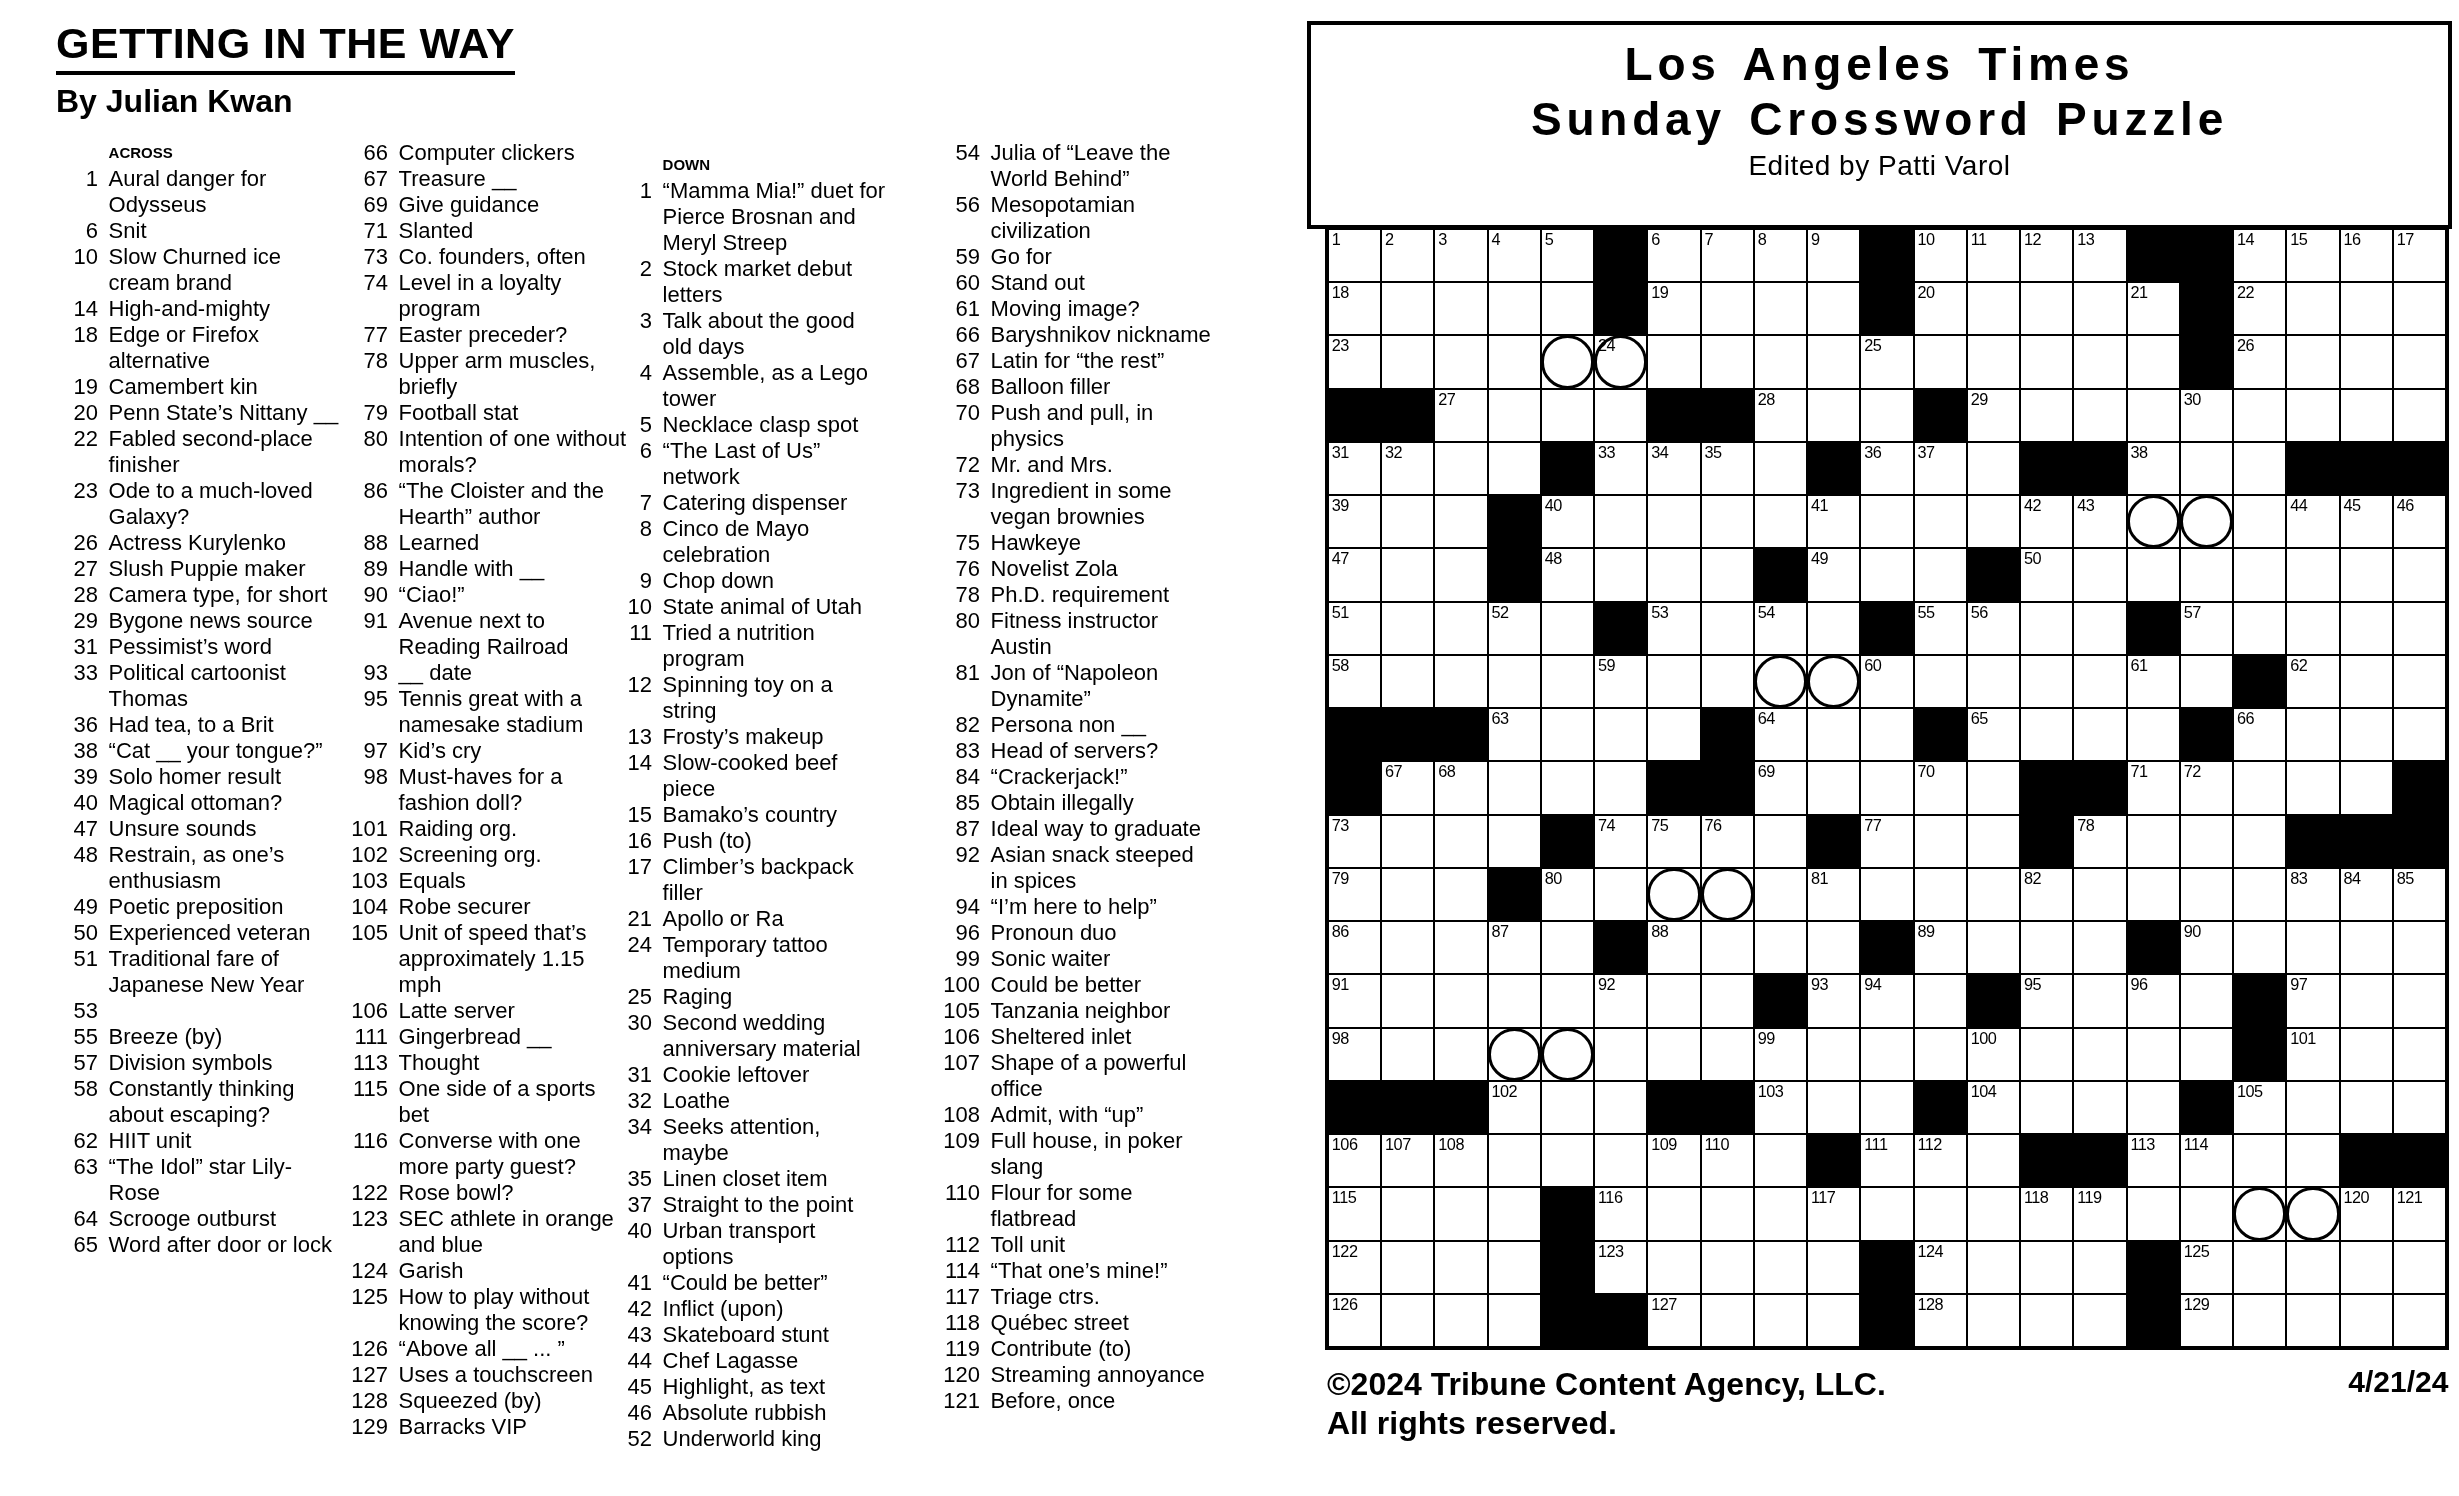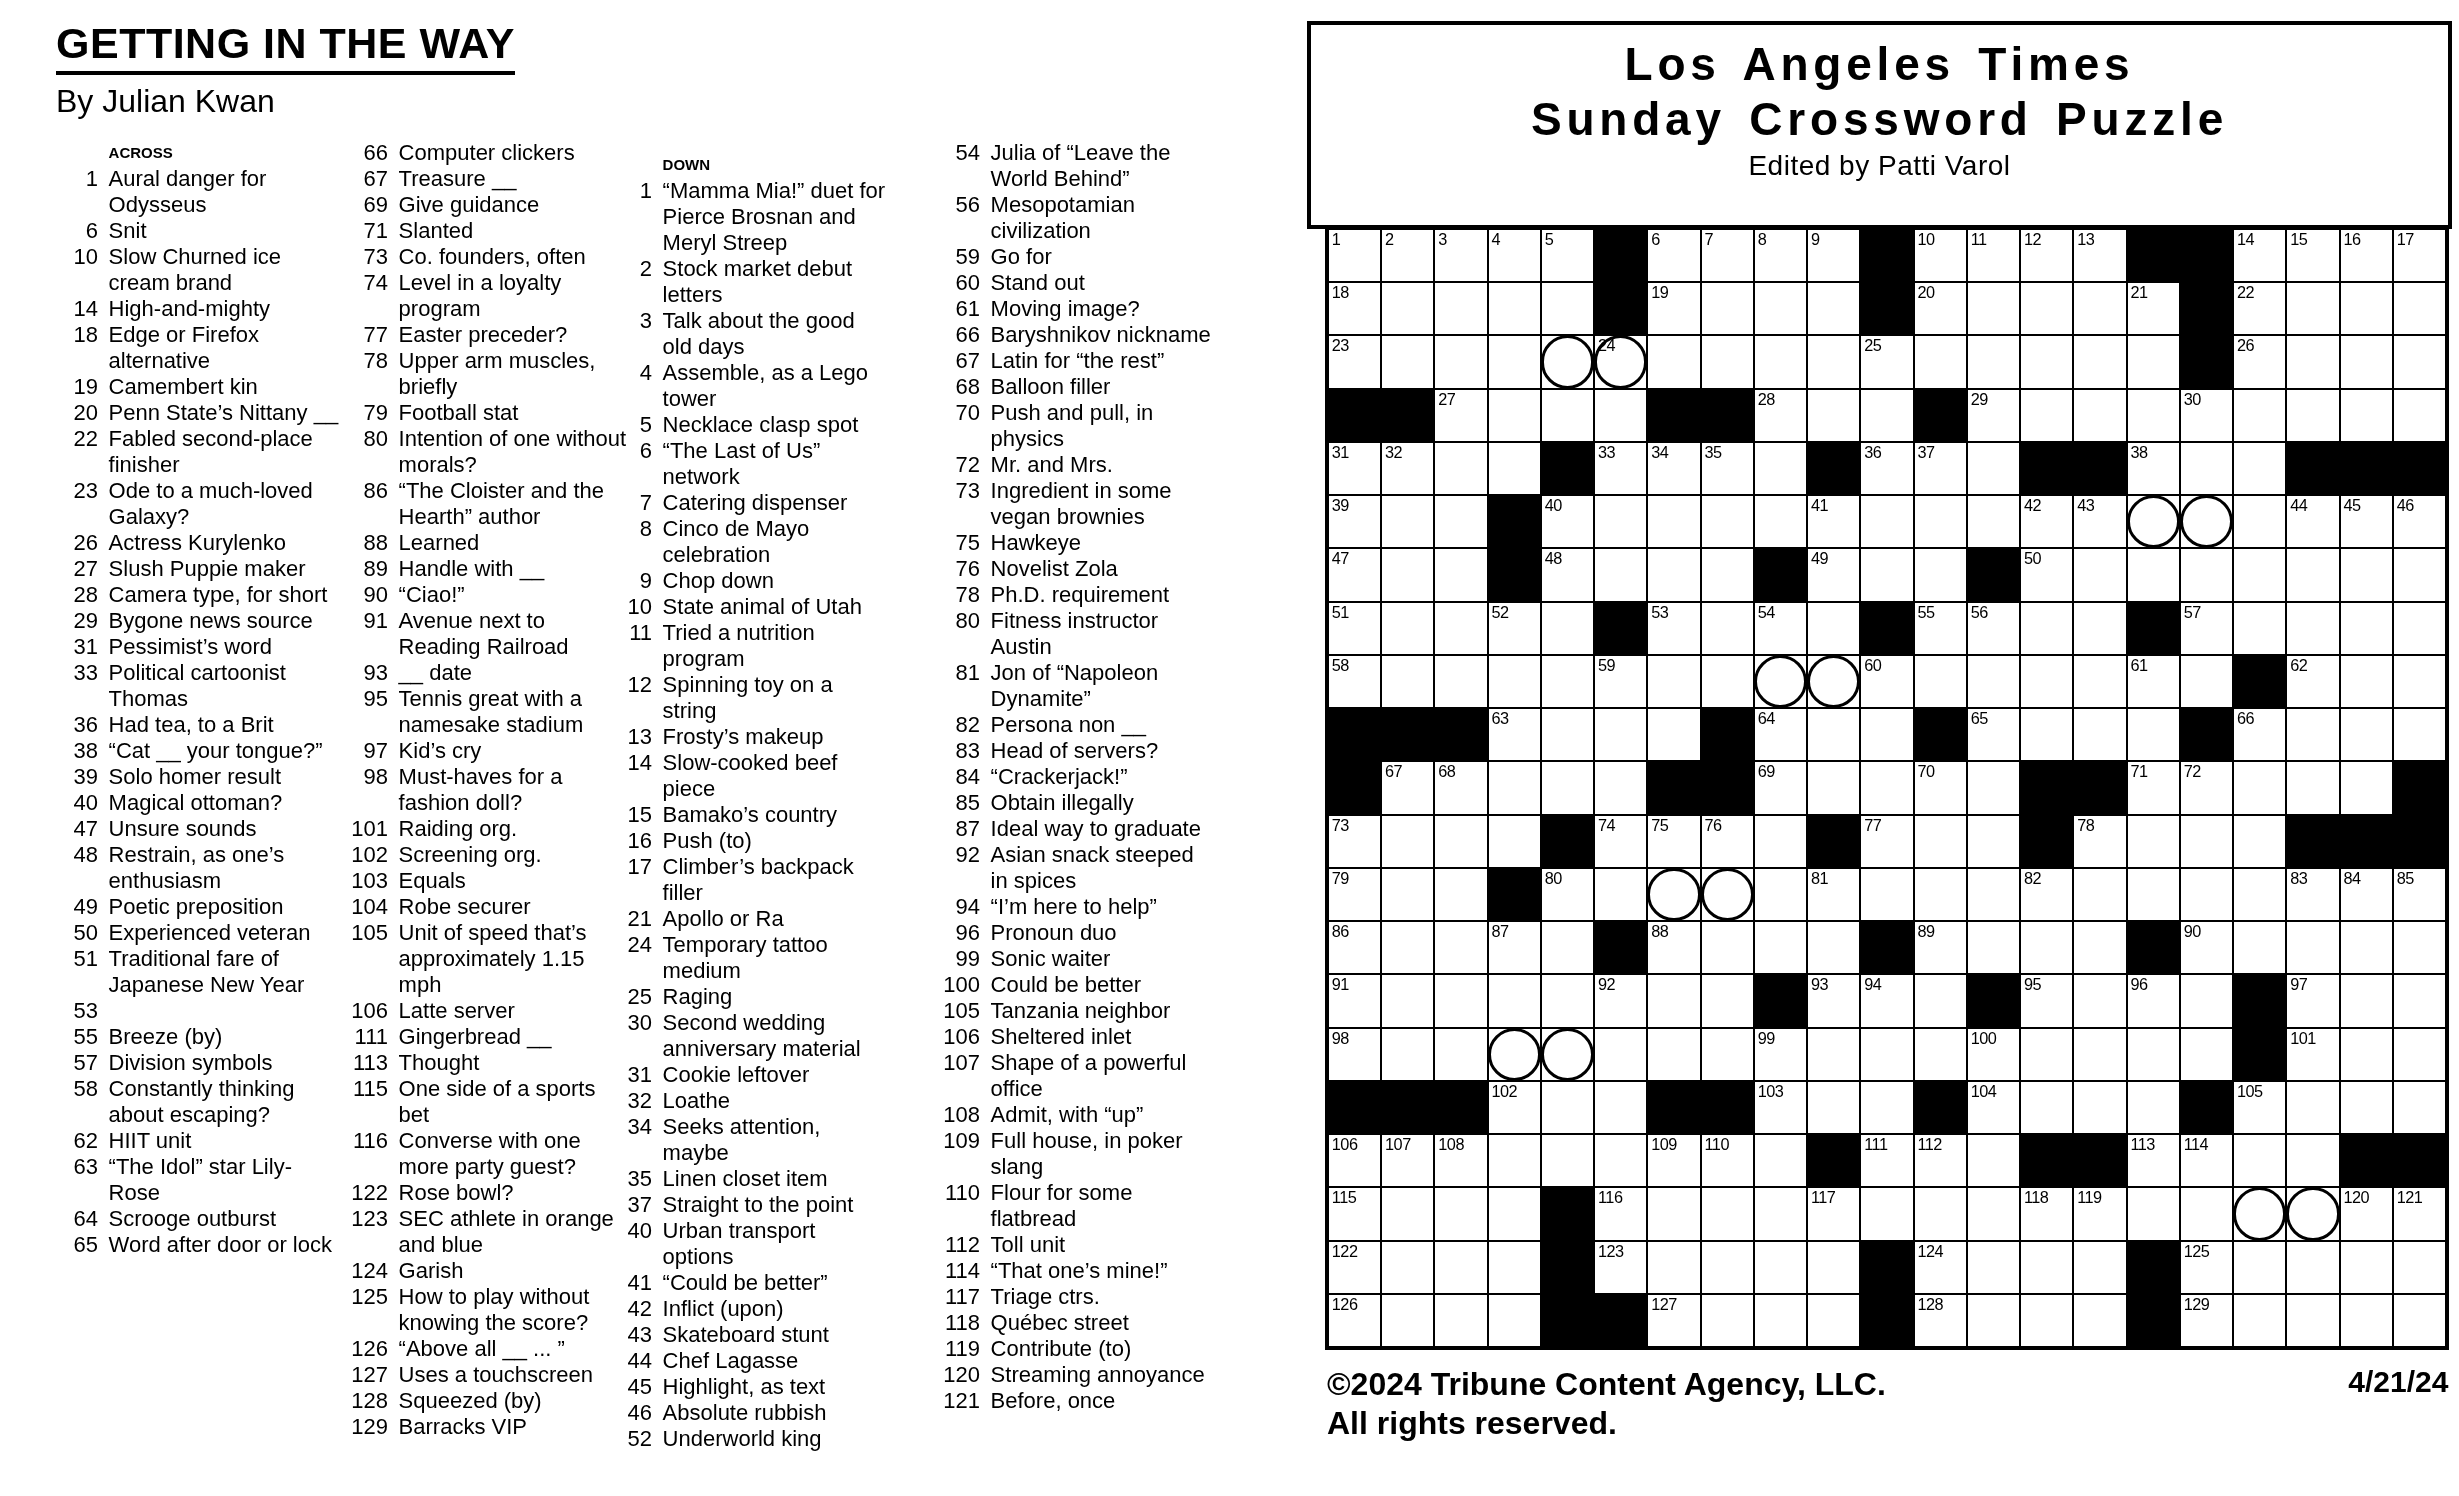--- a/index.html
+++ b/index.html
@@ -2,21 +2,21 @@
 <html><head>
 <meta charset="utf-8">
 <style>
   html,body{margin:0;padding:0;background:#fff;width:2459px;height:1497px;overflow:hidden;}
   body{font-family:"Liberation Sans","DejaVu Sans",sans-serif;color:#000;position:relative;}
   .page{position:absolute;inset:0;}
 
   
   .puzzle-title{position:absolute;left:56px;top:19px;font-size:43px;font-weight:bold;
     letter-spacing:0.5px;border-bottom:4.8px solid #000;padding-bottom:2.9px;display:inline-block;}
-  .byline{position:absolute;left:56px;top:83px;font-size:32px;font-weight:normal;}
+  .byline{position:absolute;left:56px;top:83px;font-size:32px;font-weight:bold;}
 
   
   #clue-columns{position:absolute;left:0;top:140px;}
   .clue-col{position:absolute;top:0;font-size:22px;line-height:26px;}
   .c1{left:56px;--numw:42px;--txtw:232px;}
   .c2{left:338px;--numw:50px;--txtw:231px;}
   .c3{left:598px;margin-top:12px;--numw:54px;--txtw:225px;}
   .c4{left:920px;--numw:60px;--txtw:225px;}
   .clue-header{font-weight:bold;padding-left:calc(var(--numw) + 10.6px);font-size:15px;}
   .clue{display:flex;align-items:flex-start;}

